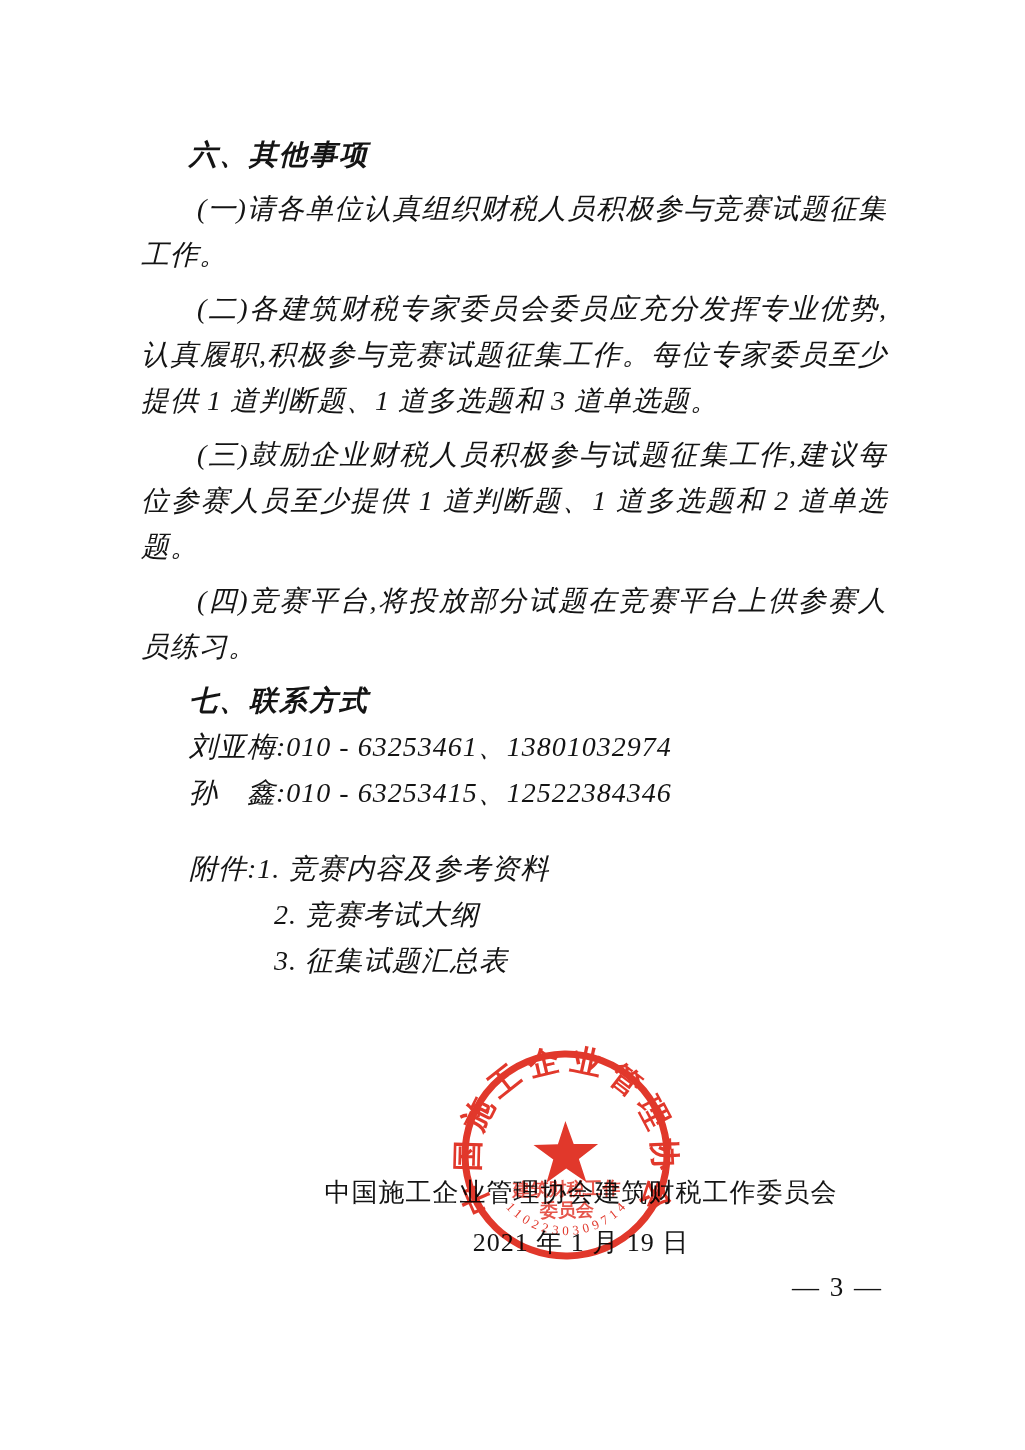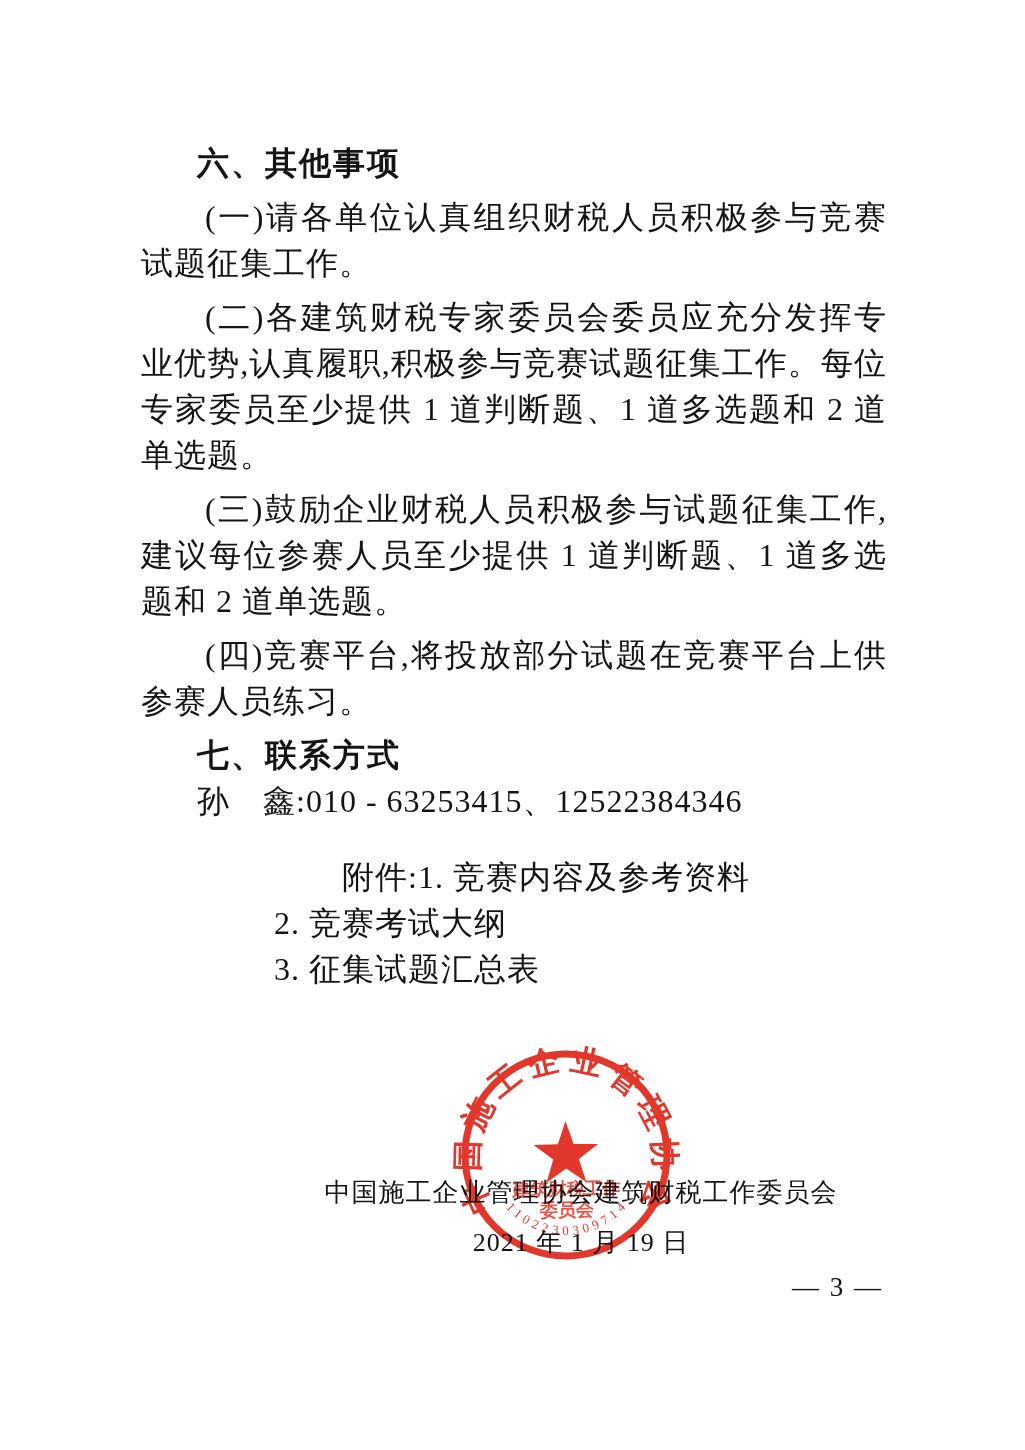--- a/index.html
+++ b/index.html
@@ -9,44 +9,45 @@
     height: 1450px;
     margin: 0 auto;
     background: #ffffff;
     font-family: "Liberation Serif", "DejaVu Serif", serif;
     color: #141414;
     overflow: hidden;
   }
   .content {
     position: absolute;
     left: 133px;
-    top: 140px;
+    top: 132px;
     width: 762px;
-    font-size: 32px;
+    font-size: 28px;
     line-height: 46px;
+    font-style: italic;
   }
   .heading {
     font-family: "Liberation Sans", "DejaVu Sans", sans-serif;
     font-weight: bold;
     text-indent: 2em;
     letter-spacing: 2px;
   }
   .para {
     margin: 8px;
     text-indent: 2em;
     text-align: justify;
     text-justify: inter-character;
     letter-spacing: 1px;
   }
   .contact-line {
     text-indent: 2em;
     letter-spacing: 1px;
   }
   .attachments { margin-top: 30px; }
-  .att-first { text-indent: 2em; letter-spacing: 1px; text-align: center; }
+  .att-first { text-indent: 2em; letter-spacing: 1px; }
   .att-item  { padding-left: 141px; letter-spacing: 1px; }
   .signature {
     position: absolute;
     left: 200px;
     top: 1168px;
     width: 762px;
     text-align: center;
     font-size: 26px;
     line-height: 50px;
     letter-spacing: 1px;
@@ -74,25 +75,26 @@
   .seal svg { width: 100%; height: 100%; display: block; }
 </style>
 </head>
 <body>
 
 <div class="page">
 
   <div class="content">
     <div class="heading">六、其他事项</div>
     <p class="para">(一)请各单位认真组织财税人员积极参与竞赛试题征集工作。</p>
-    <p class="para">(二)各建筑财税专家委员会委员应充分发挥专业优势,认真履职,积极参与竞赛试题征集工作。每位专家委员至少提供 1 道判断题、1 道多选题和 2 道单选题。</p>
+    <p class="para">(二)各建筑财税专家委员会委员应充分发挥专业优势,认真履职,积极参与竞赛试题征集工作。每位专家委员至少提供 1 道判断题、1 道多选题和 3 道单选题。</p>
     <p class="para">(三)鼓励企业财税人员积极参与试题征集工作,建议每位参赛人员至少提供 1 道判断题、1 道多选题和 2 道单选题。</p>
     <p class="para">(四)竞赛平台,将投放部分试题在竞赛平台上供参赛人员练习。</p>
 
     <div class="heading">七、联系方式</div>
+    <div class="contact-line">刘亚梅:010 - 63253461、13801032974</div>
     <div class="contact-line">孙　鑫:010 - 63253415、12522384346</div>
 
     <div class="attachments">
       <div class="att-first"><span>附件:</span><span>1. 竞赛内容及参考资料</span></div>
       <div class="att-item">2. 竞赛考试大纲</div>
       <div class="att-item">3. 征集试题汇总表</div>
     </div>
   </div>
 
   <div class="signature">

